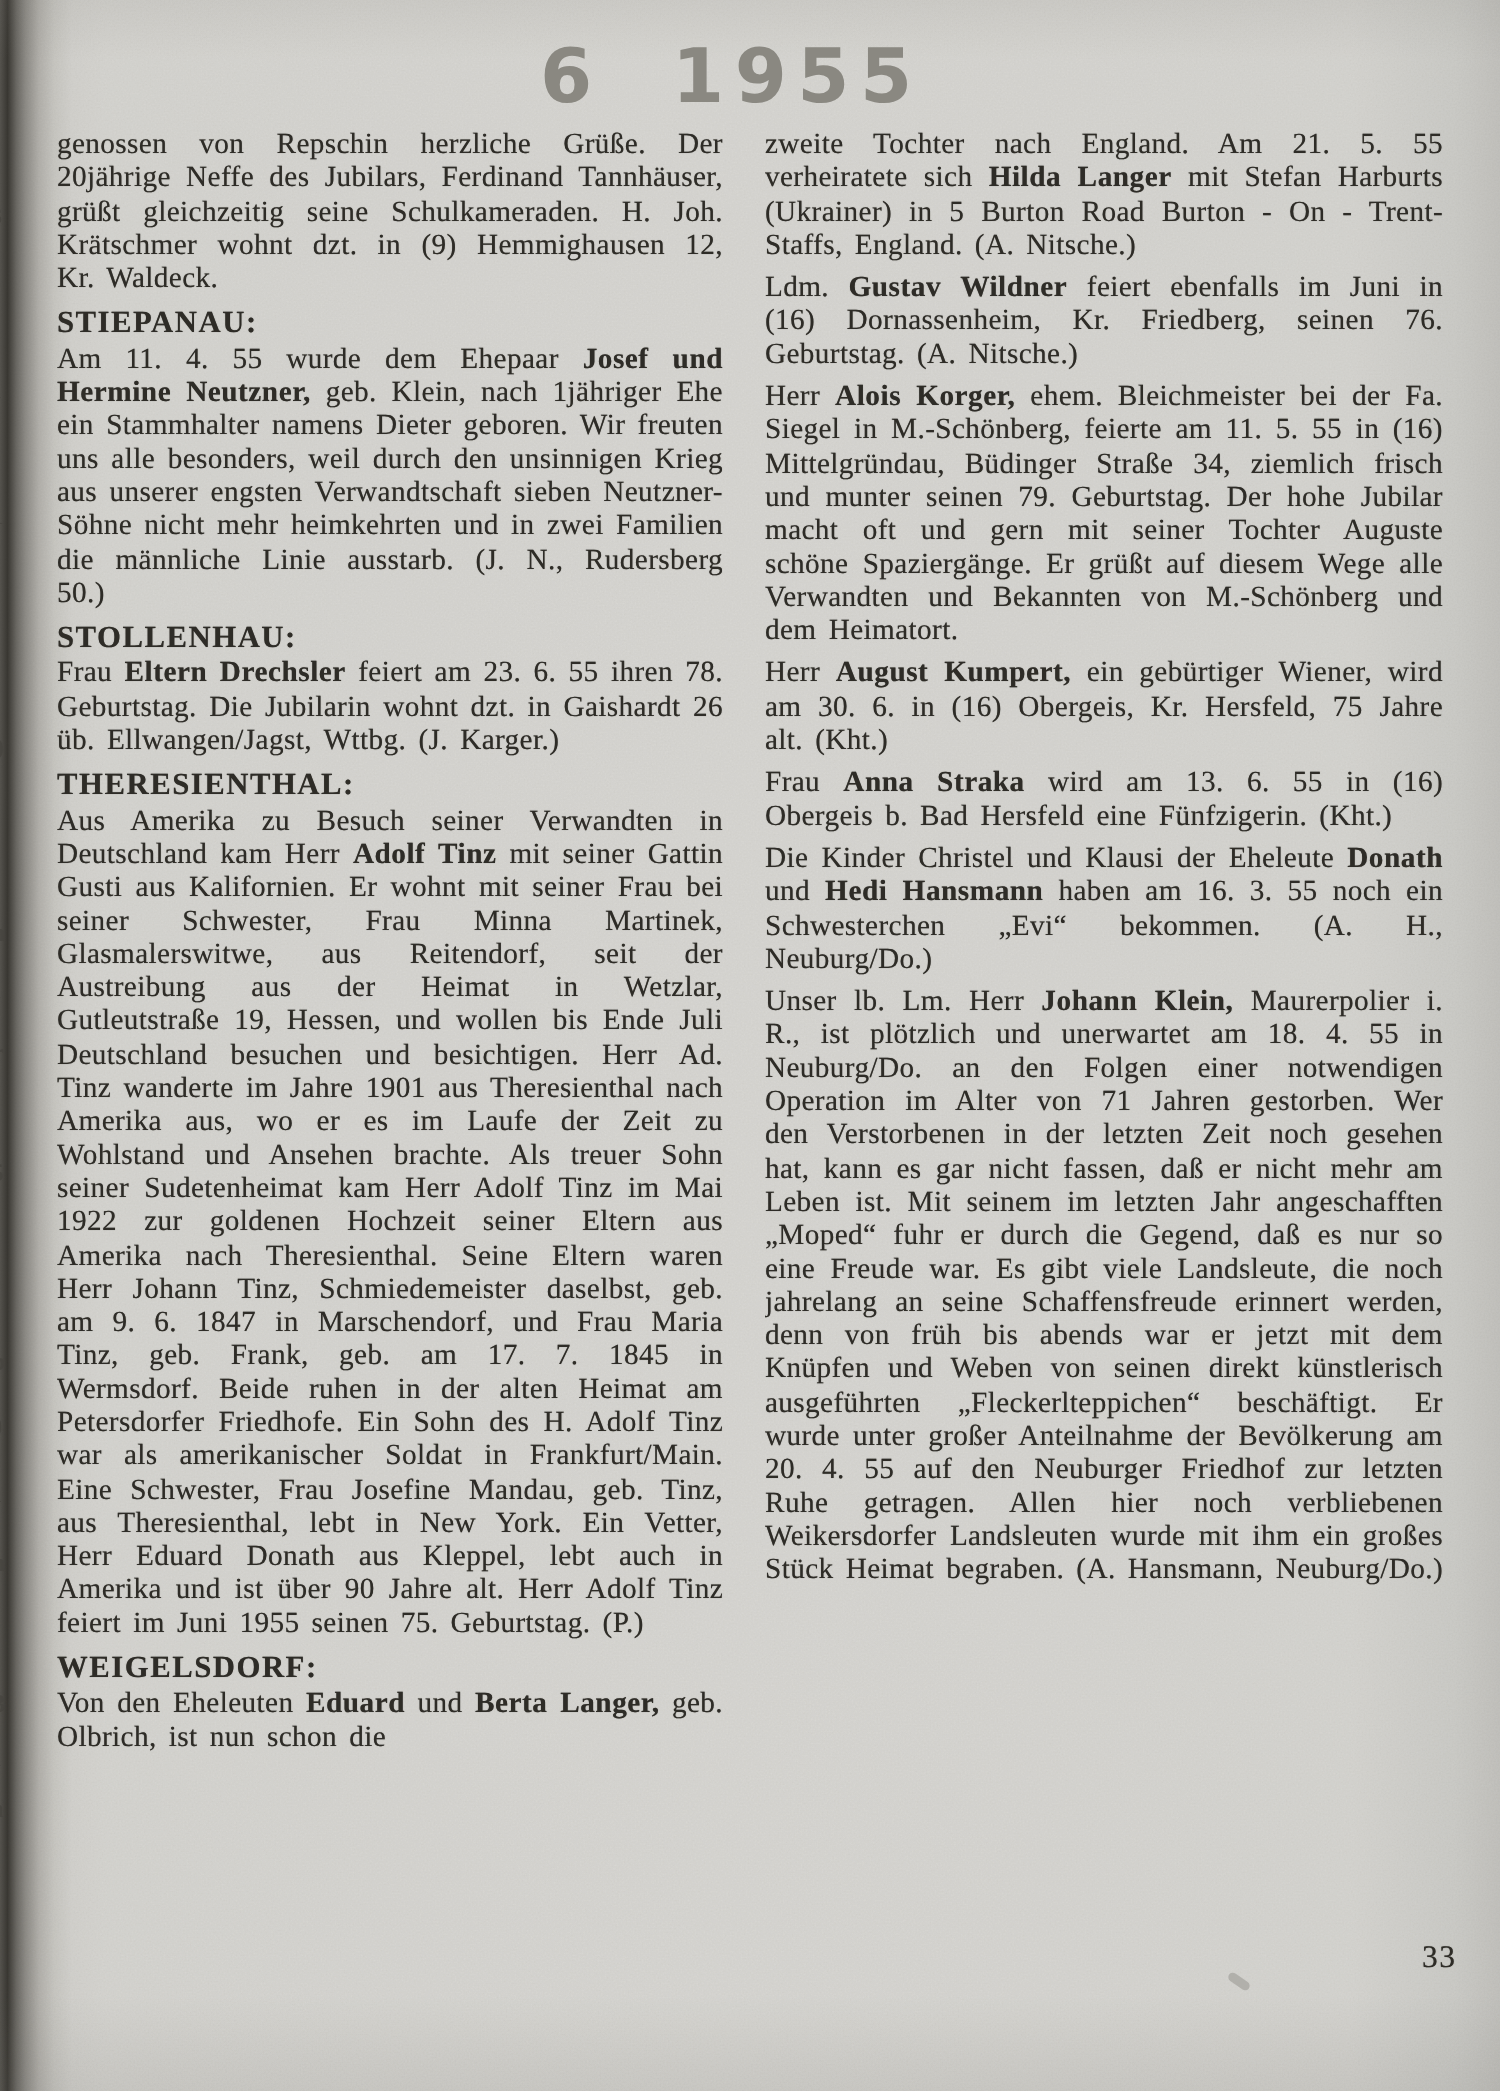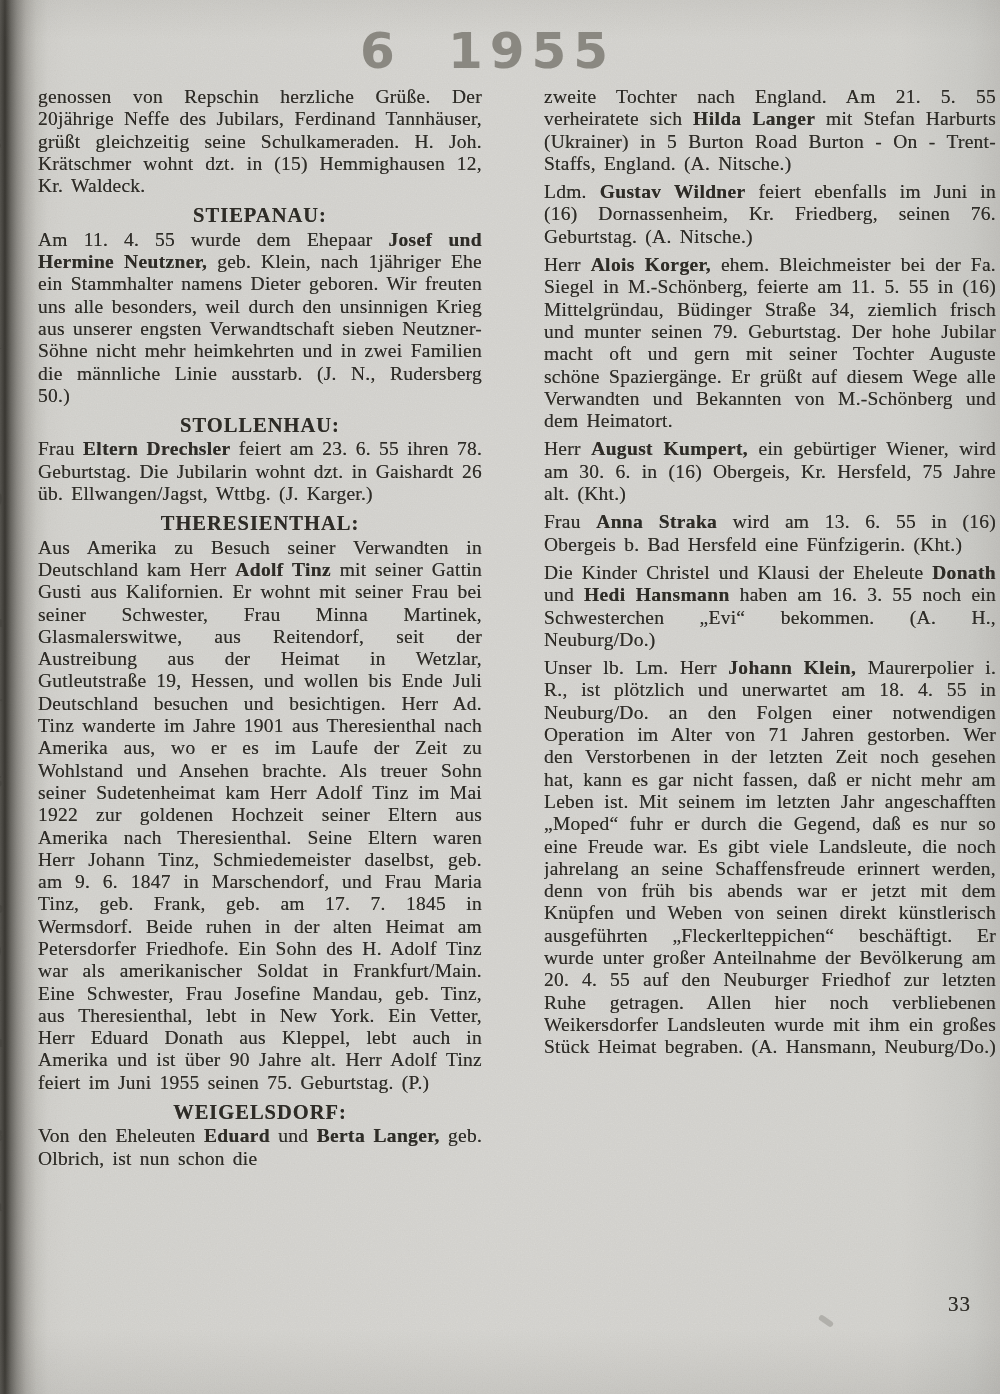--- a/index.html
+++ b/index.html
@@ -40,27 +40,27 @@
   .year-stamp{position:absolute;left:448px;top:0;font-size:50px;letter-spacing:7px;}
   .col{
     position:absolute;top:86px;height:1252px;overflow:hidden;
     color:var(--ink);
     font-size:19.5px;line-height:22.3px;
     text-align:justify;
     letter-spacing:.25px;word-spacing:3px;
     text-shadow:0 0 .5px rgba(46,44,39,.65);
   }
   .col-left{left:38px;width:444px;}
-  .col-right{left:544px;width:452px;}
+  .col-right{left:510px;width:452px;}
   .para{margin:0 0 6px 0;}
   .para b{letter-spacing:.35px;}
   .sec-heading{
     margin:7px 0 2px 0;
     font-size:20.5px;font-weight:bold;letter-spacing:1px;
-    text-align:center;
+    text-align:left;
   }
   .page-number{
     position:absolute;left:948px;top:1292px;
     color:var(--ink);font-size:21px;letter-spacing:1px;
     text-shadow:0 0 .5px rgba(46,44,39,.65);
   }
   .smudge{
     position:absolute;left:818px;top:1318px;width:16px;height:6px;border-radius:3px;
     background:#a9a8a3;transform:rotate(35deg);opacity:.8;
   }
@@ -96,21 +96,21 @@
       <span style="top: 1196px; left: -7px;">n</span>
       <span style="top: 1236px; left: -8px;">a</span>
     </div>
 
   <div class="masthead">
     <span class="issue-no">6</span>
     <span class="year-stamp">1955</span>
   </div>
 
   <div class="col col-left">
-      <p class="para"><span>genossen von Repschin herzliche Grüße. Der 20jährige Neffe des Jubilars, Ferdinand Tannhäuser, grüßt gleichzeitig seine Schulkameraden. H. Joh. Krätschmer wohnt dzt. in (15) Hemmighausen 12, Kr. Waldeck.</span></p>
+      <p class="para"><span>genossen von Repschin herzliche Grüße. Der 20jährige Neffe des Jubilars, Ferdinand Tannhäuser, grüßt gleichzeitig seine Schulkameraden. H. Joh. Krätschmer wohnt dzt. in (9) Hemmighausen 12, Kr. Waldeck.</span></p>
       <h3 class="sec-heading">STIEPANAU:</h3>
       <p class="para"><span>Am 11. 4. 55 wurde dem Ehepaar </span><b>Josef und Hermine Neutzner,</b><span> geb. Klein, nach 1jähriger Ehe ein Stammhalter namens Dieter geboren. Wir freuten uns alle besonders, weil durch den unsinnigen Krieg aus unserer engsten Verwandtschaft sieben Neutzner-Söhne nicht mehr heimkehrten und in zwei Familien die männliche Linie ausstarb. (J. N., Rudersberg 50.)</span></p>
       <h3 class="sec-heading">STOLLENHAU:</h3>
       <p class="para"><span>Frau </span><b>Eltern Drechsler</b><span> feiert am 23. 6. 55 ihren 78. Geburtstag. Die Jubilarin wohnt dzt. in Gaishardt 26 üb. Ellwangen/Jagst, Wttbg. (J. Karger.)</span></p>
       <h3 class="sec-heading">THERESIENTHAL:</h3>
       <p class="para"><span>Aus Amerika zu Besuch seiner Verwandten in Deutschland kam Herr </span><b>Adolf Tinz</b><span> mit seiner Gattin Gusti aus Kalifornien. Er wohnt mit seiner Frau bei seiner Schwester, Frau Minna Martinek, Glasmalerswitwe, aus Reitendorf, seit der Austreibung aus der Heimat in Wetzlar, Gutleutstraße 19, Hessen, und wollen bis Ende Juli Deutschland besuchen und besichtigen. Herr Ad. Tinz wanderte im Jahre 1901 aus Theresienthal nach Amerika aus, wo er es im Laufe der Zeit zu Wohlstand und Ansehen brachte. Als treuer Sohn seiner Sudetenheimat kam Herr Adolf Tinz im Mai 1922 zur goldenen Hochzeit seiner Eltern aus Amerika nach Theresienthal. Seine Eltern waren Herr Johann Tinz, Schmiedemeister daselbst, geb. am 9. 6. 1847 in Marschendorf, und Frau Maria Tinz, geb. Frank, geb. am 17. 7. 1845 in Wermsdorf. Beide ruhen in der alten Heimat am Petersdorfer Friedhofe. Ein Sohn des H. Adolf Tinz war als amerikanischer Soldat in Frankfurt/Main. Eine Schwester, Frau Josefine Mandau, geb. Tinz, aus Theresienthal, lebt in New York. Ein Vetter, Herr Eduard Donath aus Kleppel, lebt auch in Amerika und ist über 90 Jahre alt. Herr Adolf Tinz feiert im Juni 1955 seinen 75. Geburtstag. (P.)</span></p>
       <h3 class="sec-heading">WEIGELSDORF:</h3>
       <p class="para"><span>Von den Eheleuten </span><b>Eduard</b><span> und </span><b>Berta Langer,</b><span> geb. Olbrich, ist nun schon die</span></p>
     </div>
   <div class="col col-right">

